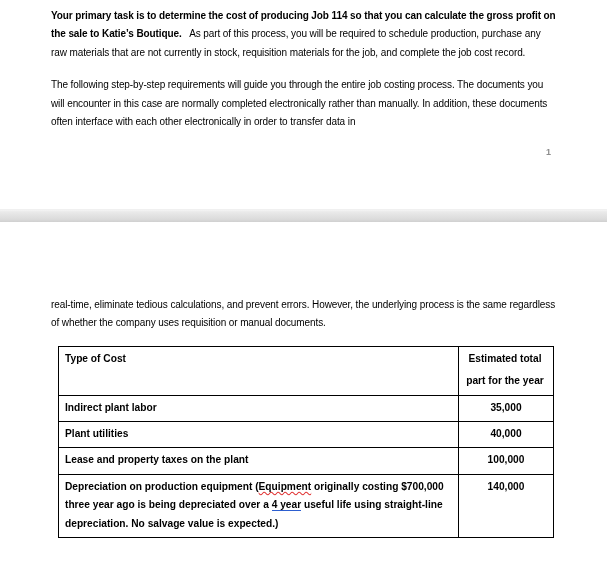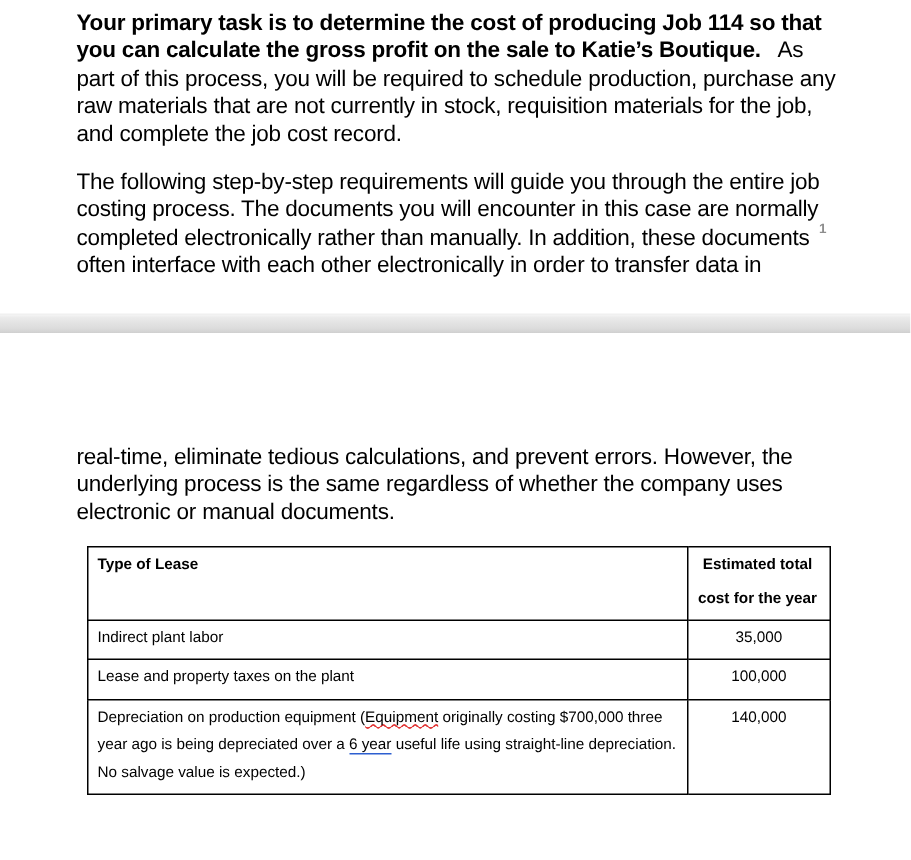--- a/index.html
+++ b/index.html
@@ -35,21 +35,21 @@
   .page-two { top: 222px; height: 351px; }
 
   .page-body {
     padding-left: 51px;
     padding-right: 50px;
   }
 
   
   p.para {
     margin: 0;
-    font-size: 15px;
+    font-size: 10px;
     line-height: 18.4px;
     text-align: left;
     letter-spacing: -0.01em;
   }
   .para + .para { margin-top: 14px; }
 
   .b { font-weight: bold; }
 
   .sp { white-space: pre; }
 
@@ -94,20 +94,21 @@
     border-collapse: collapse;
     width: 495px;
     table-layout: fixed;
     font-size: 10.2px;
   }
   .cost-table th,
   .cost-table td {
     border: 1px solid #000000;
     padding: 0;
     vertical-align: top;
+    font-weight: bold;
   }
   .cost-table th {
     font-weight: bold;
     text-align: left;
   }
   .col-type   { width: 400px; }
   .col-amount { width: 95px; }
 
   .cell-pad {
     padding: 3px 6px 4px 6px;
@@ -155,63 +156,71 @@
 
     </div>
     <div class="page-number">1</div>
   </div>
 
   <div class="page-gap"></div>
 
   <div class="page page-two">
     <div class="page-body p2-top">
 
-      <p class="para">real-time, eliminate tedious calculations, and prevent errors.  However, the underlying process is the same regardless of whether the company uses electronic or manual documents.</p>
+      <p class="para">real-time, eliminate tedious calculations, and prevent errors.  However, the underlying process is the same regardless of whether the company uses requisition or manual documents.</p>
 
 
       <table class="cost-table">
         <colgroup>
           <col class="col-type">
           <col class="col-amount">
         </colgroup>
         <thead>
           <tr>
             <th>
-              <div class="head-cell">Type of Lease</div>
+              <div class="head-cell">Type of Cost</div>
             </th>
             <th>
               <div class="head-cell-r">Estimated total</div>
-              <div class="head-cell-r" style="padding-top:0">cost for the year</div>
+              <div class="head-cell-r" style="padding-top:0">part for the year</div>
             </th>
           </tr>
         </thead>
         <tbody>
 
           <tr>
             <td>
                 <div class="cell-pad">Indirect plant labor</div>
               </td>
             <td>
                 <div class="cell-pad-r">35,000</div>
               </td>
           </tr>
 
+          <tr>
+            <td>
+                <div class="cell-pad">Plant utilities</div>
+              </td>
+            <td>
+                <div class="cell-pad-r">40,000</div>
+              </td>
+          </tr>
 
           <tr>
             <td>
                 <div class="cell-pad">Lease and property taxes on the plant</div>
               </td>
             <td>
                 <div class="cell-pad-r">100,000</div>
               </td>
           </tr>
 
           <tr>
             <td>
-              <div class="cell-pad"><span>Depreciation on production equipment (</span><span class="spell-err">Equipment</span><span> originally costing $700,000 three year ago is being depreciated over a </span><span class="grammar-err">6 year</span><span> useful life using straight-line depreciation.  No salvage value is expected.)</span></div>
+              <div class="cell-pad"><span>Depreciation on production equipment (</span><span class="spell-err">Equipment</span><span> originally costing $700,000 three year ago is being depreciated over a </span><span class="grammar-err">4 year</span><span> useful life using straight-line depreciation.  No salvage value is expected.)</span></div>
             </td>
             <td>
                 <div class="cell-pad-r">140,000</div>
               </td>
           </tr>
 
         </tbody>
       </table>
 
     </div>

